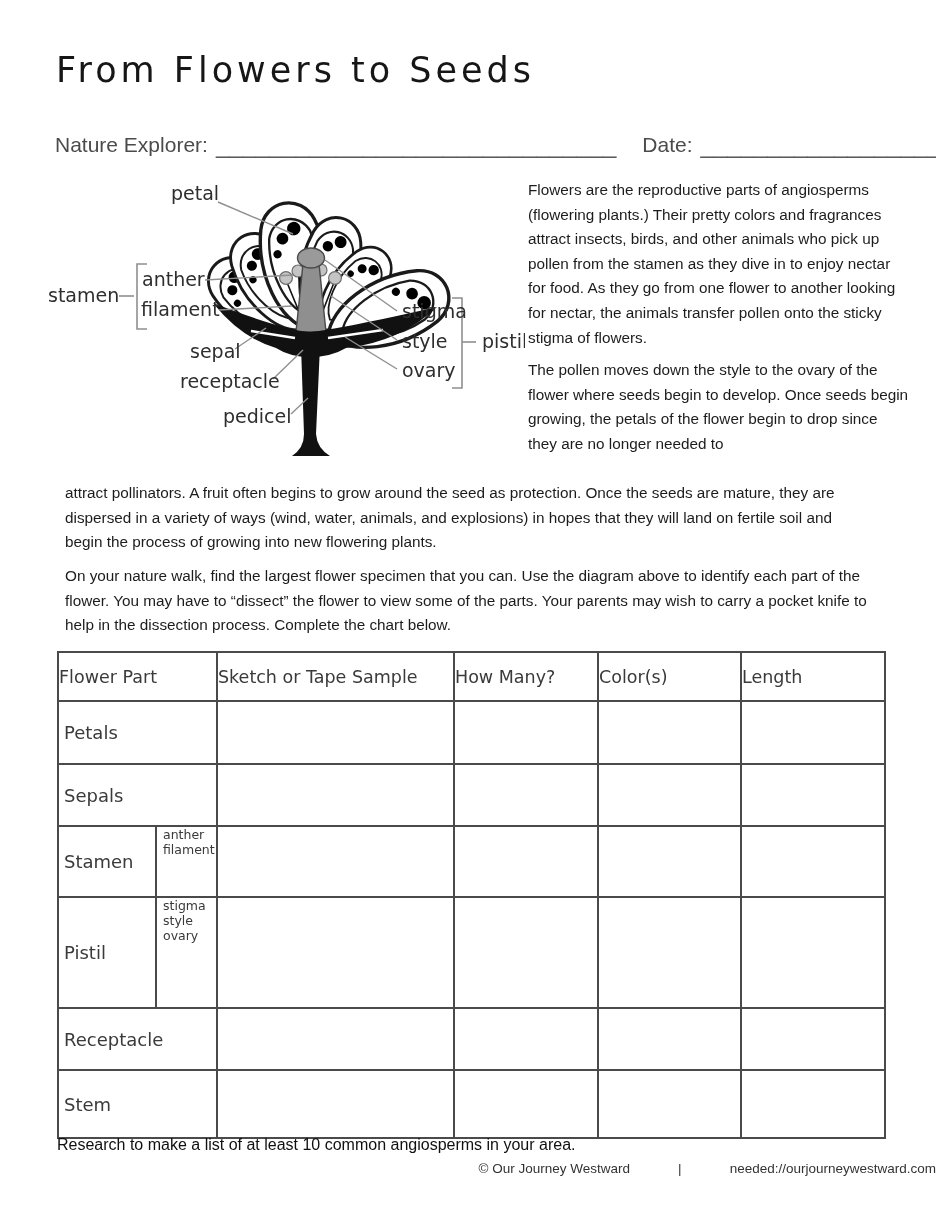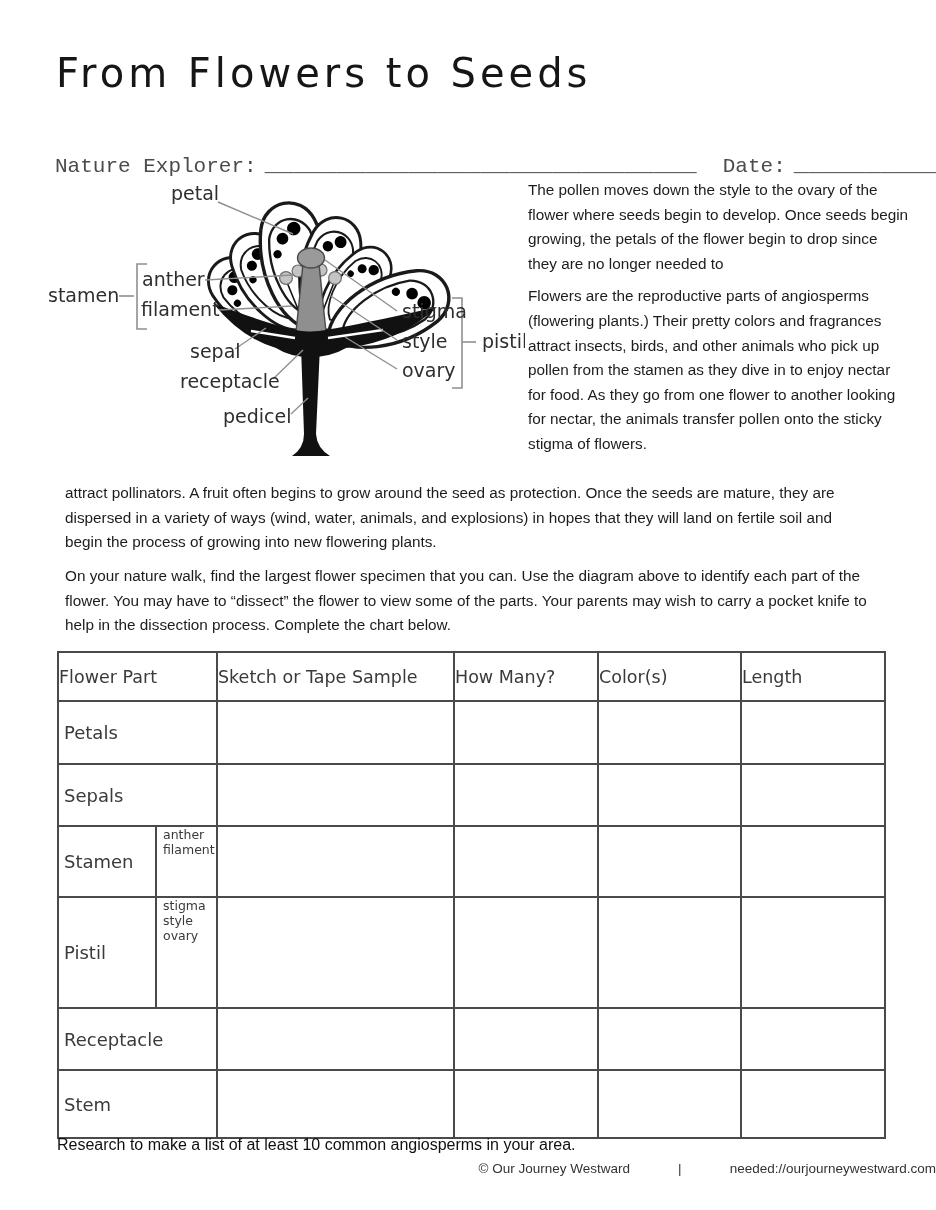--- a/index.html
+++ b/index.html
@@ -3,26 +3,26 @@
 <meta charset="utf-8">
 <style>
   html,body{margin:0;padding:0;background:#fff;}
   .page{
     position:relative;width:936px;height:1210px;background:#ffffff;
     font-family:"Liberation Sans",sans-serif;color:#1f1f1f;overflow:hidden;
   }
 
   
   .title{
-    position:absolute;left:56px;top:50px;font-size:40px;letter-spacing:4px;
+    position:absolute;left:56px;top:50px;font-size:35px;letter-spacing:4px;
     font-family:"DejaVu Sans",sans-serif;font-weight:400;color:#161616;white-space:nowrap;
   }
   .namedate{
-    position:absolute;left:55px;top:131px;width:830px;display:flex;align-items:flex-end;
-    font-family:Liberation Mono, monospace;font-size:21px;color:#4b4b4b;white-space:nowrap;margin-top:20px;
+    position:absolute;left:55px;top:131px;width:830px;display:flex;align-items:center;
+    font-family:Liberation Sans, sans-serif;font-size:21px;color:#4b4b4b;white-space:nowrap;
   }
   .blank{color:#5a5a5a;letter-spacing:0px;font-size:24px;}
   .date-group{margin-left:26px;}
   .lbl{margin-right:8px;}
 
   
   .diagram{position:absolute;left:45px;top:166px;width:480px;height:294px;}
   .diagram svg{display:block;width:480px;height:294px;}
   .dlabel{font-family:"DejaVu Sans",sans-serif;font-size:19px;fill:#2e2e2e;}
   .leader{stroke:#8f8f8f;stroke-width:1.4;fill:none;}
@@ -154,22 +154,22 @@
       <text class="dlabel" x="135" y="222">receptacle</text>
       <text class="dlabel" x="178" y="257">pedicel</text>
       <text class="dlabel" x="357" y="152">stigma</text>
       <text class="dlabel" x="357" y="182">style</text>
       <text class="dlabel" x="357" y="211">ovary</text>
       <text class="dlabel" x="437" y="182">pistil</text>
     </svg>
   </div>
 
   <div class="col-right bodytext">
+    <p>Flowers are the reproductive parts of angiosperms (flowering plants.) Their pretty colors and fragrances attract insects, birds, and other animals who pick up pollen from the stamen as  they dive in to enjoy nectar for food. As they go from one flower to another looking for nectar, the animals transfer pollen onto the sticky stigma of flowers.</p>
     <p>The pollen moves down the style to the ovary of the flower where seeds begin to develop. Once seeds begin growing, the petals of the flower begin to drop since they are no longer needed to</p>
-    <p>Flowers are the reproductive parts of angiosperms (flowering plants.) Their pretty colors and fragrances attract insects, birds, and other animals who pick up pollen from the stamen as  they dive in to enjoy nectar for food. As they go from one flower to another looking for nectar, the animals transfer pollen onto the sticky stigma of flowers.</p>
   </div>
 
   <div class="p-full1 bodytext">attract pollinators. A fruit often begins to grow around the seed as protection. Once the seeds are mature, they are dispersed in a variety of ways (wind, water, animals, and explosions) in hopes that they will land on fertile soil and begin the process of growing into new flowering plants.</div>
 
   <div class="p-full2 bodytext">On your nature walk, find the largest flower specimen that you can. Use the diagram above to identify each part of the flower. You may have to “dissect” the flower to view some of the parts. Your parents may wish to carry a pocket knife to help in the dissection process. Complete the chart below.</div>
 
   <table class="chart">
     <colgroup>
       <col style="width:98px">
         <col style="width:61px">

